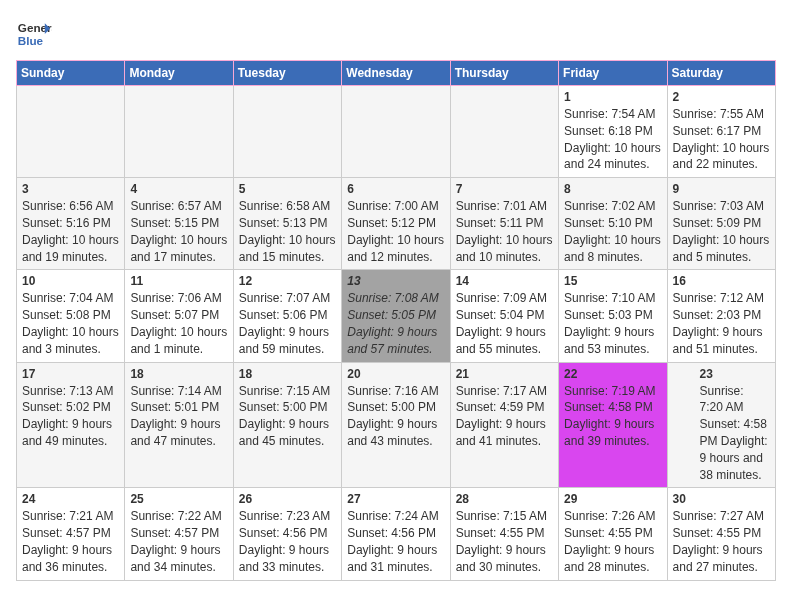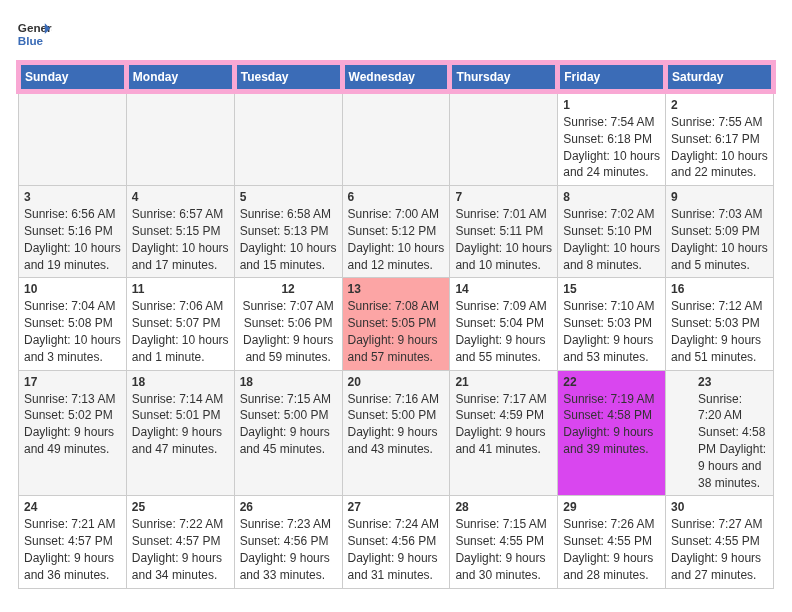--- a/index.html
+++ b/index.html
@@ -42,21 +42,21 @@
       border-collapse: collapse;
       table-layout: fixed;
     }
     th {
       background-color: #3b6cb7;
       color: #fff;
       font-size: 12px;
       font-weight: bold;
       padding: 5px 4px;
       text-align: left;
-      border: 5px solid #f9a8d4;
+      border: 1px solid #f9a8d4;
     }
     td {
       border: 1px solid #ccc;
       vertical-align: top;
       padding: 4px 5px;
       font-size: 10.5px;
       color: #333;
       height: 80px;
       background: #fff;
     }
@@ -185,28 +185,28 @@
 Daylight: 10 hours
 and 3 minutes.</div>
         </td>
         <td style="background: rgb(255, 255, 255);">
           <span class="day-num">11</span>
           <div class="day-info">Sunrise: 7:06 AM
 Sunset: 5:07 PM
 Daylight: 10 hours
 and 1 minute.</div>
         </td>
-        <td style="background: rgb(255, 255, 255); text-align: center;">
+        <td style="background: rgb(255, 255, 255);">
           <span class="day-num">12</span>
           <div class="day-info">Sunrise: 7:07 AM
 Sunset: 5:06 PM
 Daylight: 9 hours
 and 59 minutes.</div>
         </td>
-        <td style="background: #fca5a5;">
+        <td style="background: #a3a3a3; font-style: italic;">
           <span class="day-num">13</span>
           <div class="day-info">Sunrise: 7:08 AM
 Sunset: 5:05 PM
 Daylight: 9 hours
 and 57 minutes.</div>
         </td>
         <td style="background: rgb(255, 255, 255);">
           <span class="day-num">14</span>
           <div class="day-info">Sunrise: 7:09 AM
 Sunset: 5:04 PM
@@ -216,21 +216,21 @@
         <td style="background: rgb(255, 255, 255);">
           <span class="day-num">15</span>
           <div class="day-info">Sunrise: 7:10 AM
 Sunset: 5:03 PM
 Daylight: 9 hours
 and 53 minutes.</div>
         </td>
         <td style="background: rgb(255, 255, 255);">
           <span class="day-num">16</span>
           <div class="day-info">Sunrise: 7:12 AM
-Sunset: 5:03 PM
+Sunset: 2:03 PM
 Daylight: 9 hours
 and 51 minutes.</div>
         </td>
       </tr>
       <tr>
         <td style="background: rgb(245, 245, 245);">
           <span class="day-num">17</span>
           <div class="day-info">Sunrise: 7:13 AM
 Sunset: 5:02 PM
 Daylight: 9 hours

